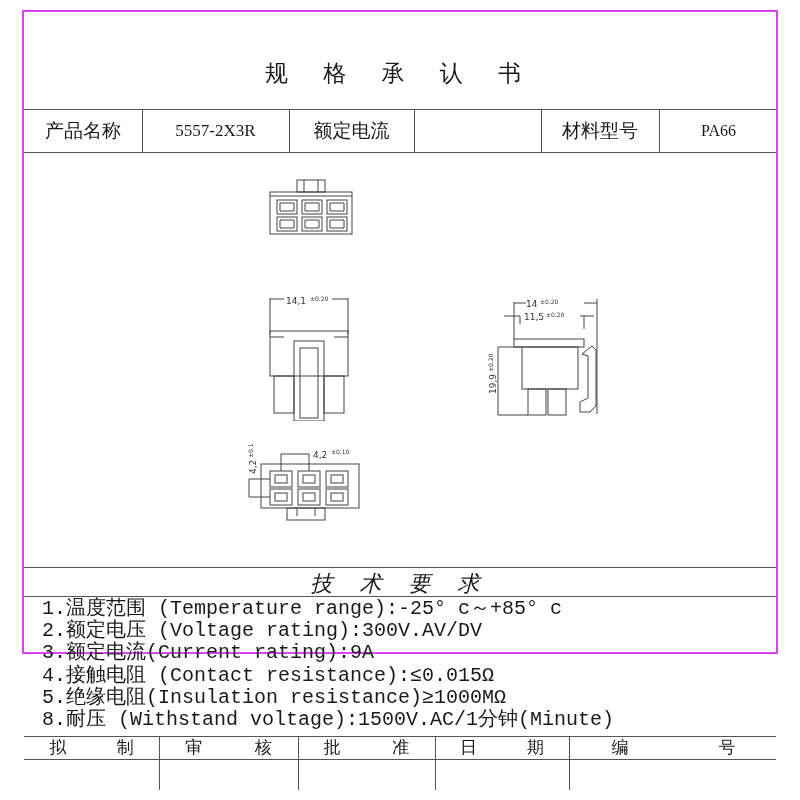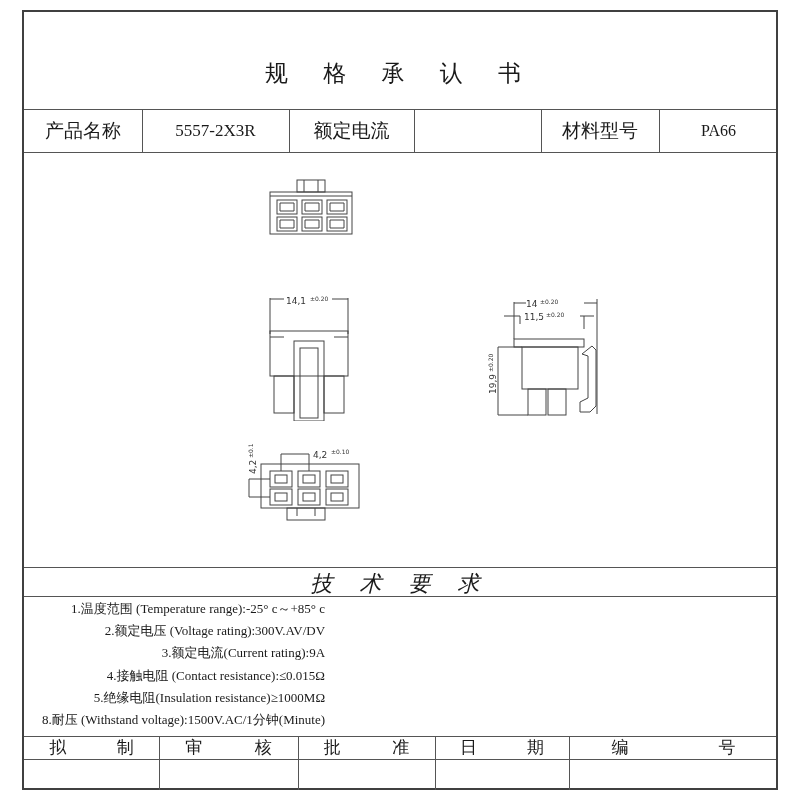--- a/index.html
+++ b/index.html
@@ -1,33 +1,33 @@
 <!DOCTYPE html>
 <html><head>
 <meta charset="utf-8">
 <style>
   html, body { margin: 0; padding: 0; background: #ffffff; }
   body { width: 800px; height: 800px; position: relative; overflow: hidden;
          font-family: "DejaVu Serif", "Liberation Serif", serif; color: #1a1a1a; }
-  .sheet { position: absolute; left: 22px; top: 10px; width: 756px; height: 780px;
-           border: 2px solid #404040; box-sizing: border-box; }
+  .sheet { position: absolute; left: 22px; top: 10px; width: 756px; height: 644px;
+           border: 2px solid #d946ef; box-sizing: border-box; }
   .hline { position: absolute; left: 0; right: 0; height: 0; border-top: 1.5px solid #555; }
   .vline { position: absolute; width: 0; border-left: 1.5px solid #555; }
   .title { position: absolute; left: 0; right: 0; top: 46px; text-align: center;
            font-size: 23px; letter-spacing: 14px; }
   .cell { position: absolute; display: flex; align-items: center; justify-content: center;
           font-size: 19px; white-space: nowrap; }
   .cell.mono { font-family: Liberation Serif, serif; font-size: 17px; }
   .cell.code { font-family: Liberation Serif, serif; font-size: 16px; }
   .section-title { position: absolute; left: 0; right: 0; top: 558px; height: 28px;
                    display: flex; align-items: center; justify-content: center;
                    font-size: 22px; letter-spacing: 10px; font-style: italic; }
   .req-list { position: absolute; left: 18px; top: 586px; }
-  .req { font-family: Liberation Serif, serif; font-size: 13px;
-         height: 22.2px; line-height: 22px; white-space: nowrap; text-align: right; }
+  .req { font-family: Liberation Mono, monospace; font-size: 20px;
+         height: 22.2px; line-height: 22px; white-space: nowrap; }
   .sig-label { position: absolute; top: 726px; height: 22px; display: flex;
                align-items: center; justify-content: space-around; font-size: 17px; }
   .drawing { position: absolute; }
   svg text { font-family: "DejaVu Sans", sans-serif; fill: #333; }
 </style>
 </head>
 <body>
 
 <div class="sheet">
 

